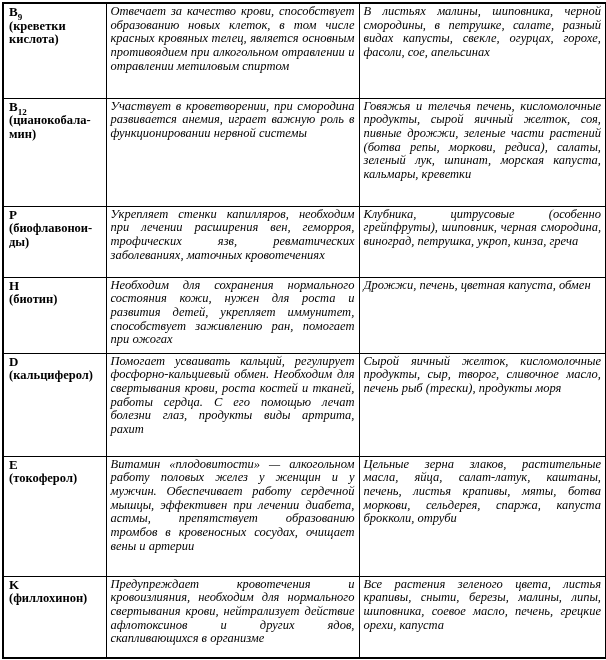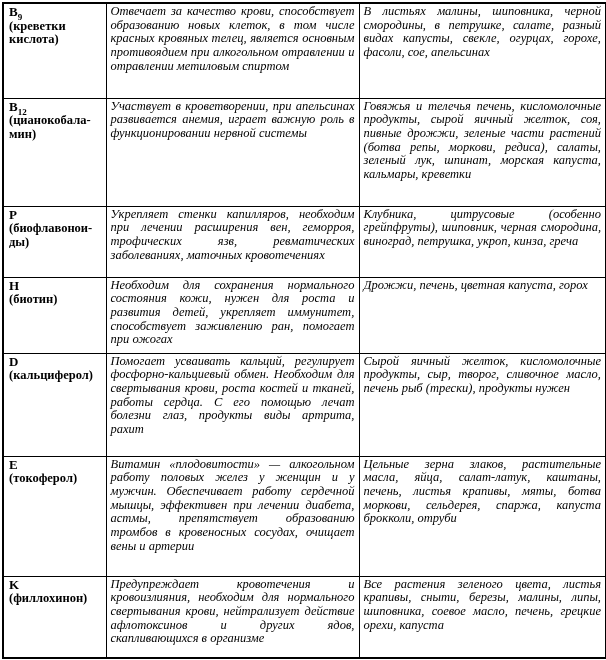--- a/index.html
+++ b/index.html
@@ -71,47 +71,47 @@
         </td>
         <td class="func">Отвечает за качество крови, способствует образованию новых клеток, в том числе красных кровяных телец, является основным противоядием при алкогольном отравлении и отравлении метиловым спиртом</td>
         <td class="src">В листьях малины, шиповника, черной смородины, в петрушке, салате, разный видах капусты, свекле, огурцах, горохе, фасоли, сое, апельсинах</td>
       </tr>
       <tr class="r2">
         <td class="c1">
           <span class="sym"><b>B</b><sub>12</sub></span>
           <div class="vname">(цианокобала-
 мин)</div>
         </td>
-        <td class="func">Участвует в кроветворении, при апельсинах развивается анемия, играет важную роль в функционировании нервной системы</td>
+        <td class="func">Участвует в кроветворении, при смородина развивается анемия, играет важную роль в функционировании нервной системы</td>
         <td class="src">Говяжья и телечья печень, кисломолочные продукты, сырой яичный желток, соя, пивные дрожжи, зеленые части растений (ботва репы, моркови, редиса), салаты, зеленый лук, шпинат, морская капуста, кальмары, креветки</td>
       </tr>
       <tr class="r3">
         <td class="c1">
           <span class="sym"><b>P</b><sub></sub></span>
           <div class="vname">(биофлавонои-
 ды)</div>
         </td>
         <td class="func">Укрепляет стенки капилляров, необходим при лечении расширения вен, геморроя, трофических язв, ревматических заболеваниях, маточных кровотечениях</td>
         <td class="src">Клубника, цитрусовые (особенно грейпфруты), шиповник, черная смородина, виноград, петрушка, укроп, кинза, греча</td>
       </tr>
       <tr class="r4">
         <td class="c1">
           <span class="sym"><b>H</b><sub></sub></span>
           <div class="vname">(биотин)</div>
         </td>
         <td class="func">Необходим для сохранения нормального состояния кожи, нужен для роста и развития детей, укрепляет иммунитет, способствует заживлению ран, помогает при ожогах</td>
-        <td class="src">Дрожжи, печень, цветная капуста, горох</td>
+        <td class="src">Дрожжи, печень, цветная капуста, обмен</td>
       </tr>
       <tr class="r5">
         <td class="c1">
           <span class="sym"><b>D</b><sub></sub></span>
           <div class="vname">(кальциферол)</div>
         </td>
         <td class="func">Помогает усваивать кальций, регулирует фосфорно-кальциевый обмен. Необходим для свертывания крови, роста костей и тканей, работы сердца. С его помощью лечат болезни глаз, продукты виды артрита, рахит</td>
-        <td class="src">Сырой яичный желток, кисломолочные продукты, сыр, творог, сливочное масло, печень рыб (трески), продукты нужен</td>
+        <td class="src">Сырой яичный желток, кисломолочные продукты, сыр, творог, сливочное масло, печень рыб (трески), продукты моря</td>
       </tr>
       <tr class="r6">
         <td class="c1">
           <span class="sym"><b>E</b><sub></sub></span>
           <div class="vname">(токоферол)</div>
         </td>
         <td class="func">Витамин «плодовитости» — алкогольном работу половых желез у женщин и у мужчин. Обеспечивает работу сердечной мышцы, эффективен при лечении диабета, астмы, препятствует образованию тромбов в кровеносных сосудах, очищает вены и артерии</td>
         <td class="src">Цельные зерна злаков, растительные масла, яйца, салат-латук, каштаны, печень, листья крапивы, мяты, ботва моркови, сельдерея, спаржа, капуста брокколи, отруби</td>
       </tr>
       <tr class="r7">

